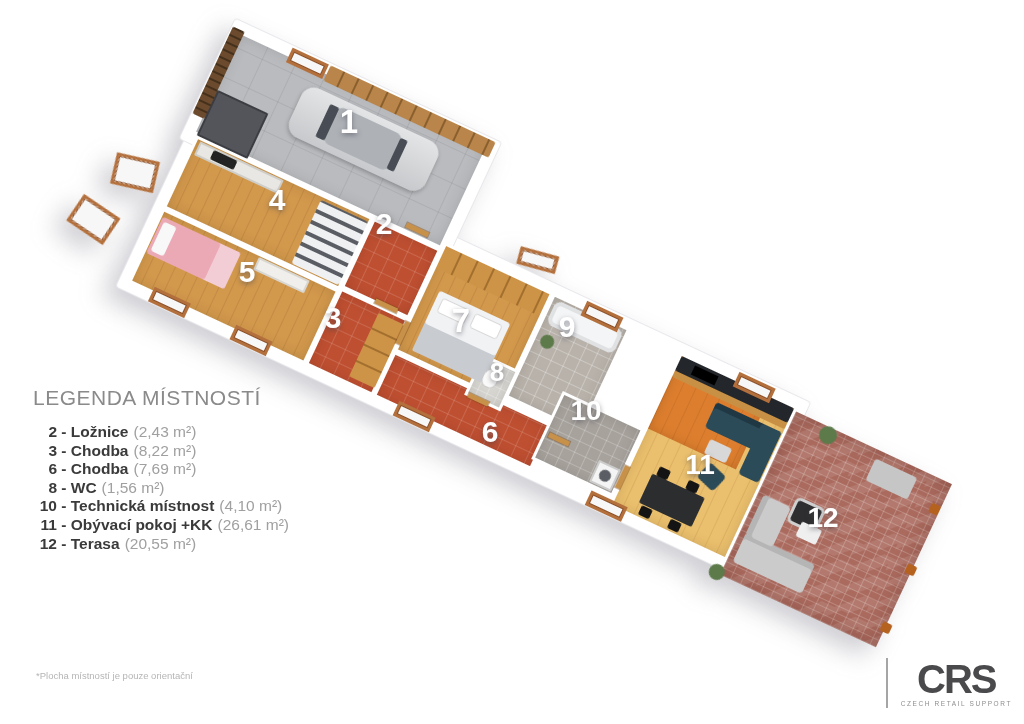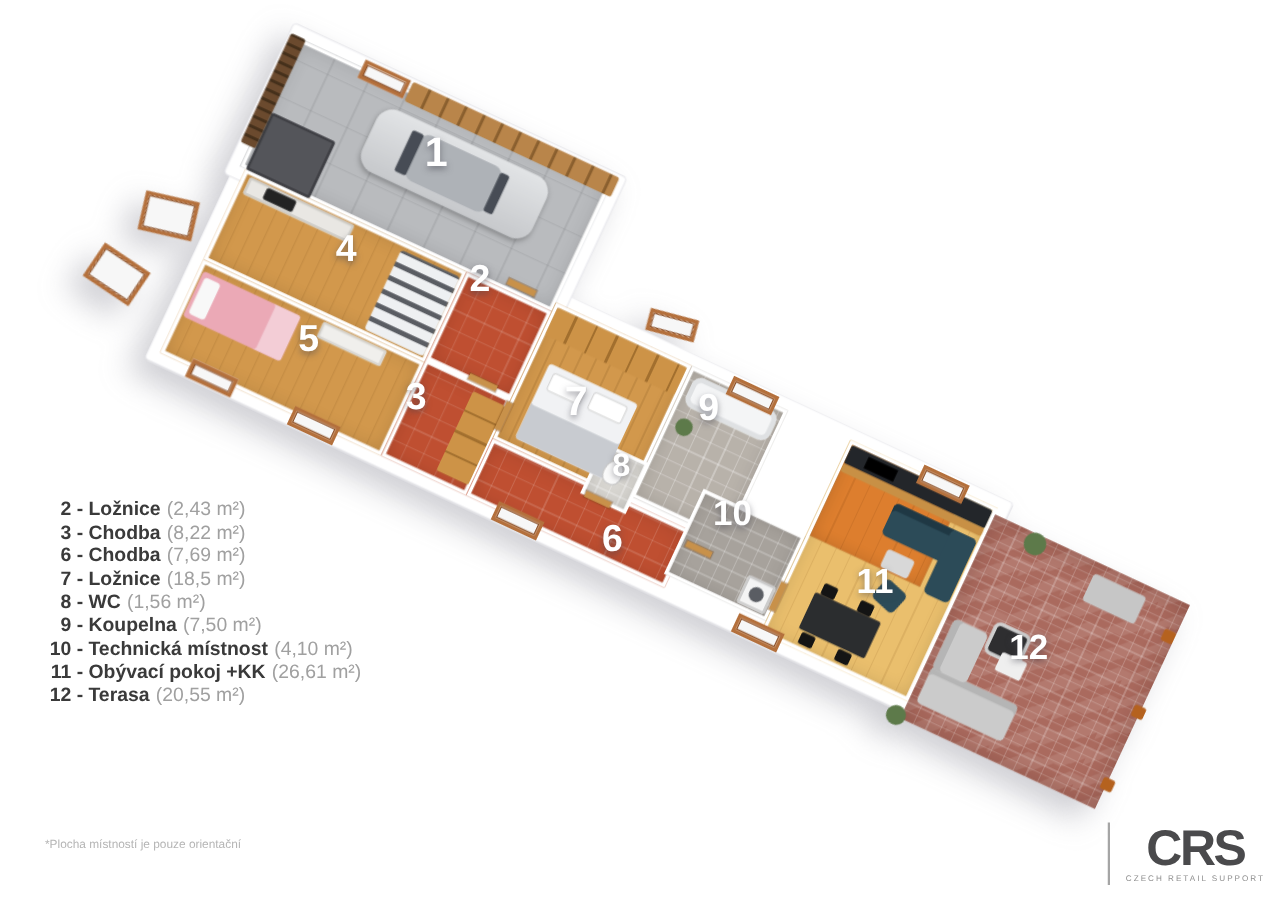--- a/index.html
+++ b/index.html
@@ -172,27 +172,26 @@
   <div class="rlabel" style="left:247px;top:272px;font-size:30px;">5</div>
   <div class="rlabel" style="left:490px;top:432px;font-size:30px;">6</div>
   <div class="rlabel" style="left:461px;top:321px;font-size:33px;">7</div>
   <div class="rlabel" style="left:497px;top:372px;font-size:26px;">8</div>
   <div class="rlabel" style="left:567px;top:327px;font-size:30px;">9</div>
   <div class="rlabel" style="left:586px;top:411px;font-size:28px;">10</div>
   <div class="rlabel" style="left:700px;top:465px;font-size:28px;">11</div>
   <div class="rlabel" style="left:823px;top:518px;font-size:28px;">12</div>
 
   <div id="legend">
+    <div id="legend-title">LEGENDA MÍSTNOSTÍ</div>
     <div id="legend-items">
       <div class="litem"><span class="lnum">2</span><span class="ldash"> - </span><span class="lname">Ložnice</span><span class="larea">(2,43 m²)</span></div>
       <div class="litem"><span class="lnum">3</span><span class="ldash"> - </span><span class="lname">Chodba</span><span class="larea">(8,22 m²)</span></div>
       <div class="litem"><span class="lnum">6</span><span class="ldash"> - </span><span class="lname">Chodba</span><span class="larea">(7,69 m²)</span></div>
-      <div class="litem"><span class="lnum">7</span><span class="ldash"> - </span><span class="lname">Ložnice</span><span class="larea">(18,5 m²)</span></div>
       <div class="litem"><span class="lnum">8</span><span class="ldash"> - </span><span class="lname">WC</span><span class="larea">(1,56 m²)</span></div>
-      <div class="litem"><span class="lnum">9</span><span class="ldash"> - </span><span class="lname">Koupelna</span><span class="larea">(7,50 m²)</span></div>
       <div class="litem"><span class="lnum">10</span><span class="ldash"> - </span><span class="lname">Technická místnost</span><span class="larea">(4,10 m²)</span></div>
       <div class="litem"><span class="lnum">11</span><span class="ldash"> - </span><span class="lname">Obývací pokoj +KK</span><span class="larea">(26,61 m²)</span></div>
       <div class="litem"><span class="lnum">12</span><span class="ldash"> - </span><span class="lname">Terasa</span><span class="larea">(20,55 m²)</span></div>
     </div>
   </div>
   <div id="footnote">*Plocha místností je pouze orientační</div>
 
   <div id="branding">
     <div id="brand-divider"></div>
     <div id="logo-block">

